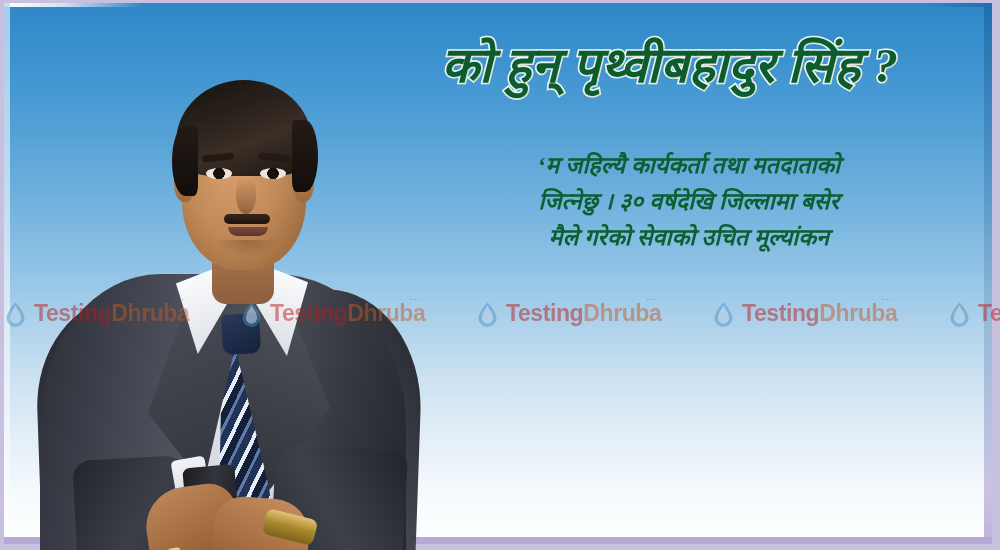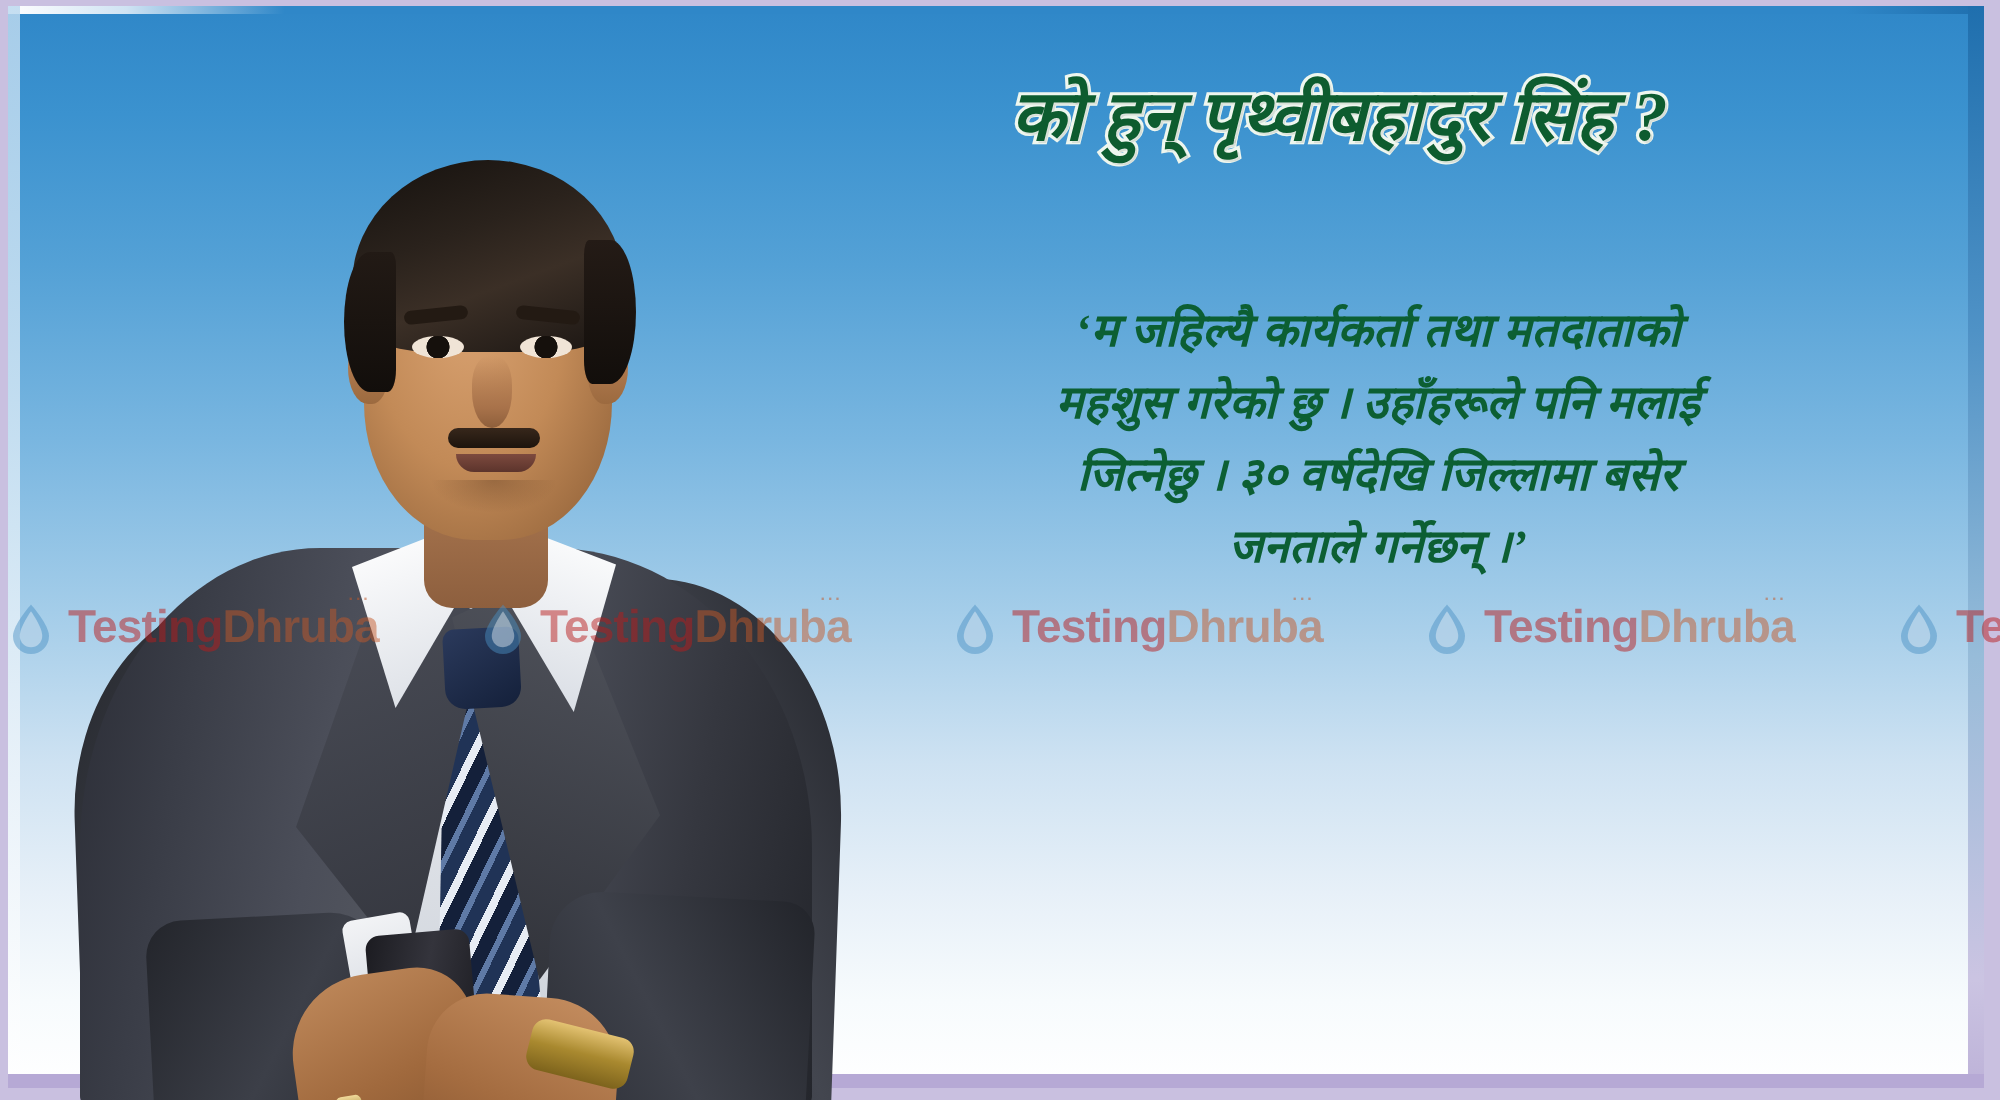--- a/index.html
+++ b/index.html
@@ -261,21 +261,21 @@
   }
 
   
   #title {
     position: absolute;
     left: 352px;
     top: 40px;
     width: 636px;
     text-align: center;
     font-family: "Liberation Serif", "DejaVu Serif", serif;
-    font-size: 35px;
+    font-size: 49px;
     font-weight: bold;
     font-style: italic;
     line-height: 1.08;
     color: #0d5c2f;
     letter-spacing: .5px;
     -webkit-text-stroke: 3.2px #eef6ee;
     paint-order: stroke fill;
     text-shadow:
        0 0 1px #f3faf3,
        1px 1px 0 rgba(0,0,0,.10);
@@ -390,23 +390,22 @@
     <div class="pp hand-l"></div>
     <div class="pp hand-r"></div>
     <div class="pp watch"></div>
     <div class="pp ring"></div>
   </div>
 
   <div id="title">को हुन् पृथ्वीबहादुर सिंह ?</div>
 
   <div id="quote">
     <span class="qline">‘म जहिल्यै कार्यकर्ता तथा मतदाताको</span>
-    <span class="qline">महशुस गरेको छु । उहाँहरूले पनि मलाई</span>
     <span class="qline">जित्नेछु । ३० वर्षदेखि जिल्लामा बसेर</span>
-    <span class="qline">जनताले गर्नेछन् ।’</span>
+    <span class="qline">मैले गरेको सेवाको उचित मूल्यांकन</span>
   </div>
 
   <div class="wm wm-1">
     <span class="wm-drop">
       <svg viewBox="0 0 24 24" width="27" height="27" aria-hidden="true">
         <path d="M12 2 C12 2 4 11 4 16 a8 8 0 0 0 16 0 C20 11 12 2 12 2 Z" fill="#4a8fc4" opacity=".5"></path>
         <path d="M12 5 C12 5 7 12 7 16 a5 5 0 0 0 10 0 C17 12 12 5 12 5 Z" fill="#ffffff" opacity=".42"></path>
       </svg>
     </span>
     <span class="wm-text-wrap">

